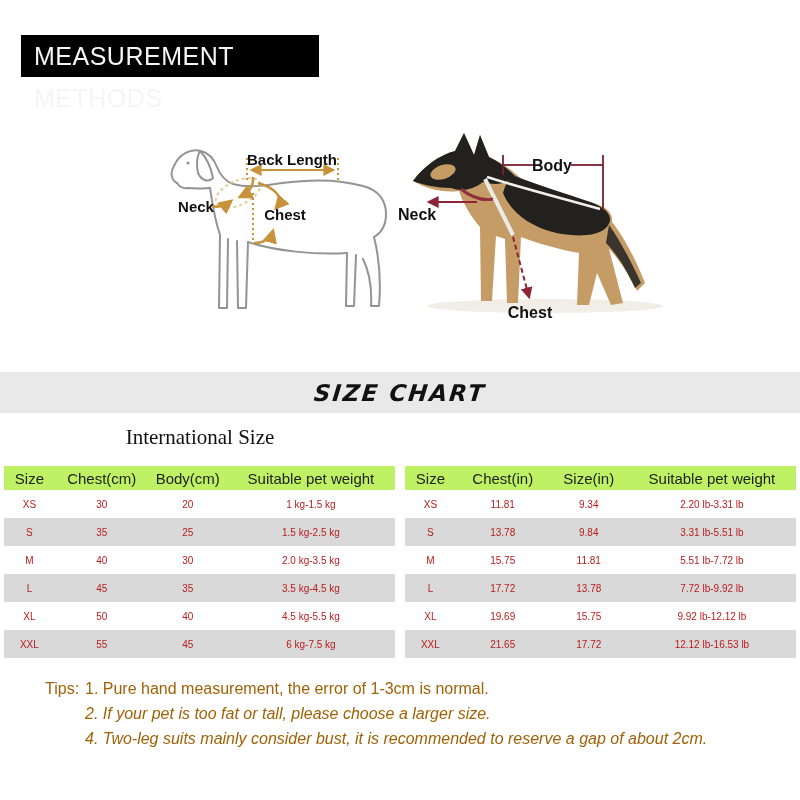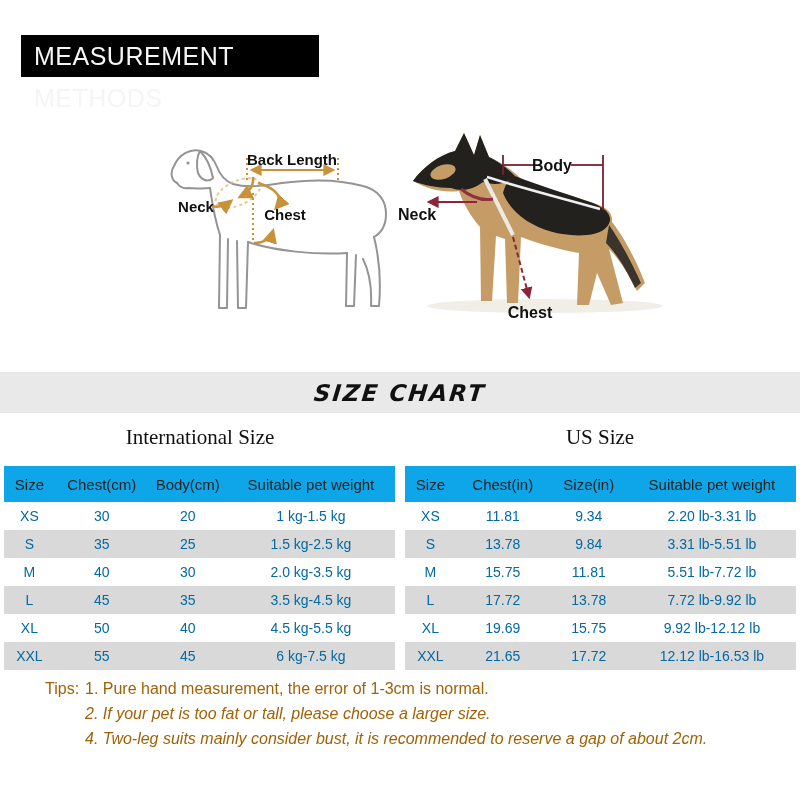--- a/index.html
+++ b/index.html
@@ -16,29 +16,29 @@
   .svg-right{position:absolute;left:395px;top:115px;}
   svg text{font-family:"Liberation Sans",sans-serif;font-weight:bold;fill:#111;}
 
   
   .band{position:absolute;left:0;top:372px;width:800px;height:41px;background:#e9e9e9;
         display:flex;align-items:center;justify-content:center;}
   .band-text{font-style:italic;font-weight:800;font-size:23px;letter-spacing:2px;color:#111;
              transform:skewX(-6deg);font-family:"DejaVu Sans",sans-serif;}
 
   
-  .headings{position:absolute;left:0;top:418px;width:800px;height:38px;display:flex;}
+  .headings{position:absolute;left:0;top:418px;width:800px;height:38px;display:flex;flex-direction:column;}
   .headings div{width:50%;text-align:center;font-family:"Liberation Serif",serif;
                 font-size:21px;line-height:38px;color:#111;}
 
   
   .tables{position:absolute;left:4px;top:466px;width:792px;display:flex;gap:10px;}
   table{border-collapse:collapse;width:calc(50% - 5px);table-layout:fixed;}
-  th{background:#0ea5e9;color:#222;font-weight:400;font-size:15px;height:36px;padding:0;}
-  td{font-size:14px;color:#0369a1;height:28px;text-align:center;padding:0;}
+  th{background:#bef264;color:#222;font-weight:400;font-size:15px;height:24px;padding:0;}
+  td{font-size:10px;color:#b91c1c;height:28px;text-align:center;padding:0;}
   tbody tr:nth-child(even){background:#d9d9d9;}
   tbody tr:nth-child(odd){background:#ffffff;}
   .col0{width:13%;} .col1{width:24%;} .col2{width:20%;} .col3{width:43%;}
 
   
   .tips{position:absolute;left:45px;top:676px;width:730px;font-size:16px;line-height:25px;color:#a16207;}
   .tip-prefix{display:inline-block;width:40px;}
   .tip-line.indent{padding-left:40px;font-style:italic;}
 </style>
 </head>

